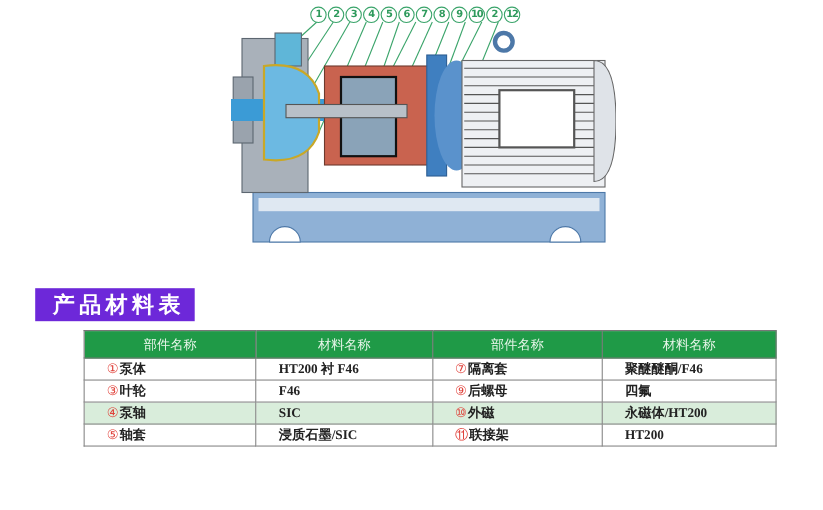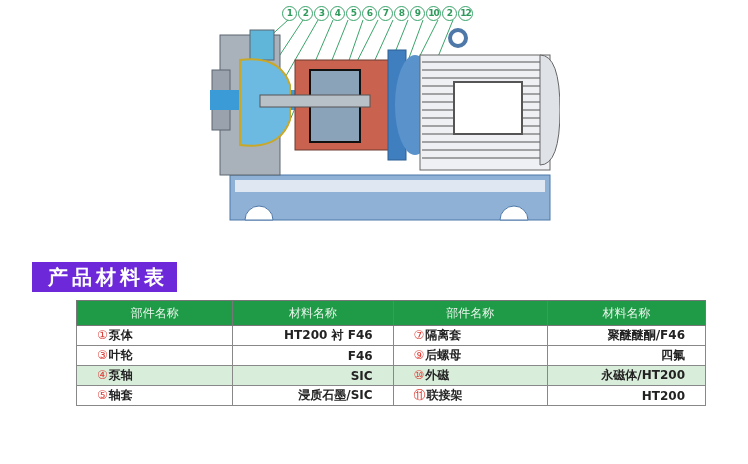--- a/index.html
+++ b/index.html
@@ -4,21 +4,21 @@
 <style>
   html, body { margin:0; padding:0; background:#ffffff; }
   body { width:748px; height:464px; position:relative; overflow:hidden; font-family:"DejaVu Sans", sans-serif; }
   .diagram { position:absolute; left:200px; top:0; width:360px; height:230px; }
   .callouts { position:absolute; left:282px; top:6px; display:flex; gap:1px; }
   .callout { width:13px; height:13px; border:1.5px solid #3aa46a; border-radius:50%; color:#2e9a5c; font-size:9px; font-weight:bold; display:flex; align-items:center; justify-content:center; background:#fff; line-height:1; letter-spacing:-1px; }
   .title-bar { position:absolute; left:32px; top:262px; width:145px; height:30px; background:#6d28d9; color:#fff; font-family:"DejaVu Serif", serif; font-size:20px; font-weight:bold; display:flex; align-items:center; padding-left:16px; letter-spacing:4px; box-sizing:border-box; }
   table.spec { position:absolute; left:76px; top:300px; width:630px; border-collapse:collapse; font-size:12px; color:#222; }
   table.spec th { background:#1f9a47; color:#e8f6ea; font-weight:normal; height:22px; border:1px solid #777; font-size:12px;margin-left:41px; }
   table.spec td { height:19px; border:1px solid #888; padding:0 20px; }
-  table.spec td.c { text-align:right; font-weight:bold; }
+  table.spec td.c { text-align:left; font-weight:bold;font-family:Liberation Serif, serif; }
   table.spec td.p { font-weight:bold; }
   table.spec tr.alt td { background:#d9eddb; }
   .num { color:#e0413a; font-weight:normal; margin-right:1px; }
   .watermark { position:absolute; left:667px; top:460px; color:rgba(255,255,255,0.85); font-size:14px; letter-spacing:1px; }
 </style>
 </head>
 <body>
 
 <div class="diagram">
   <svg width="360" height="230" viewBox="0 0 360 230" xmlns="http://www.w3.org/2000/svg">

